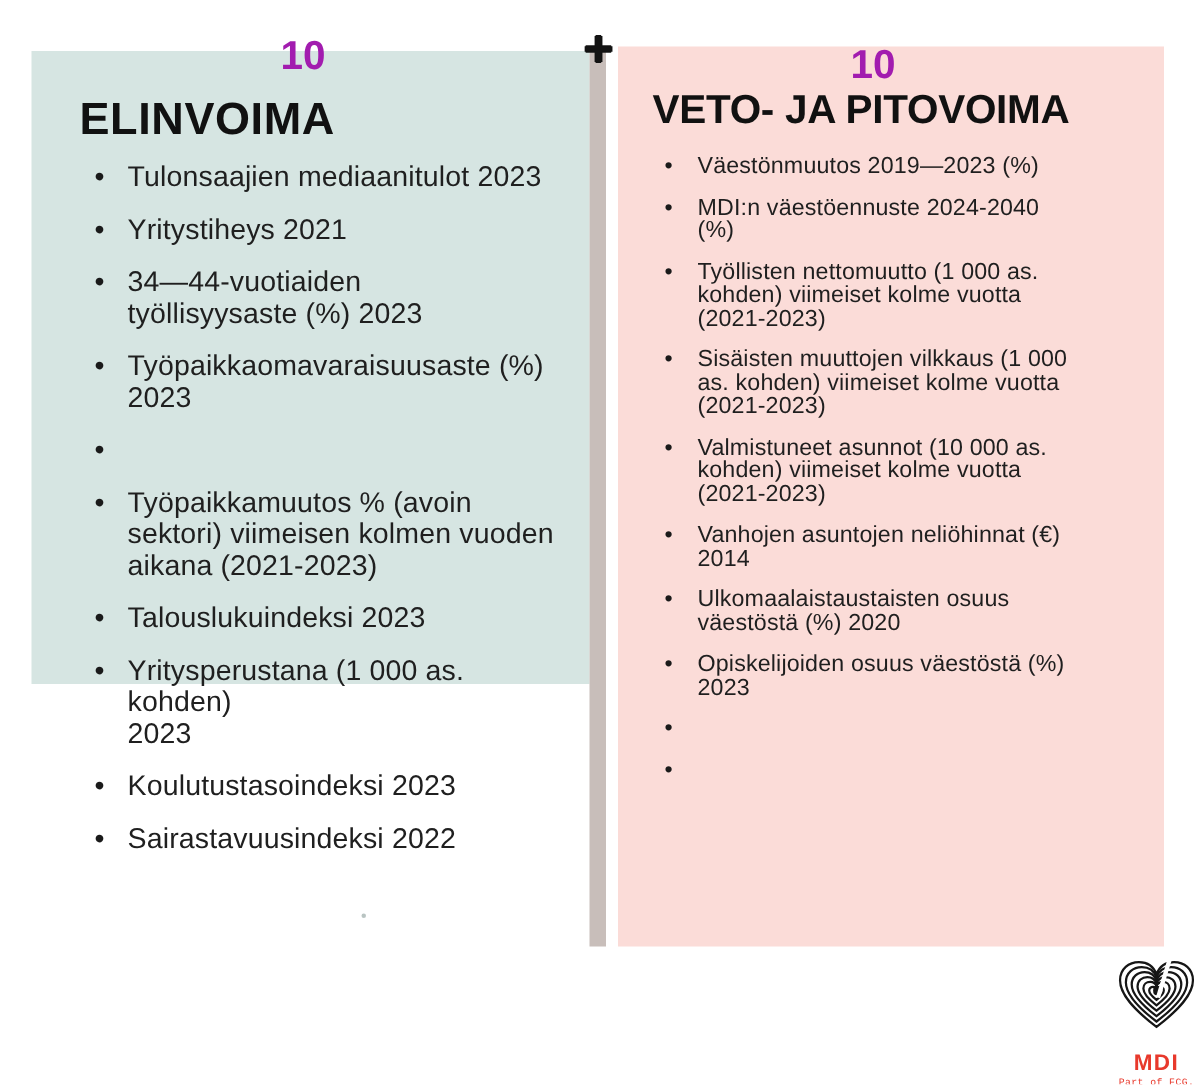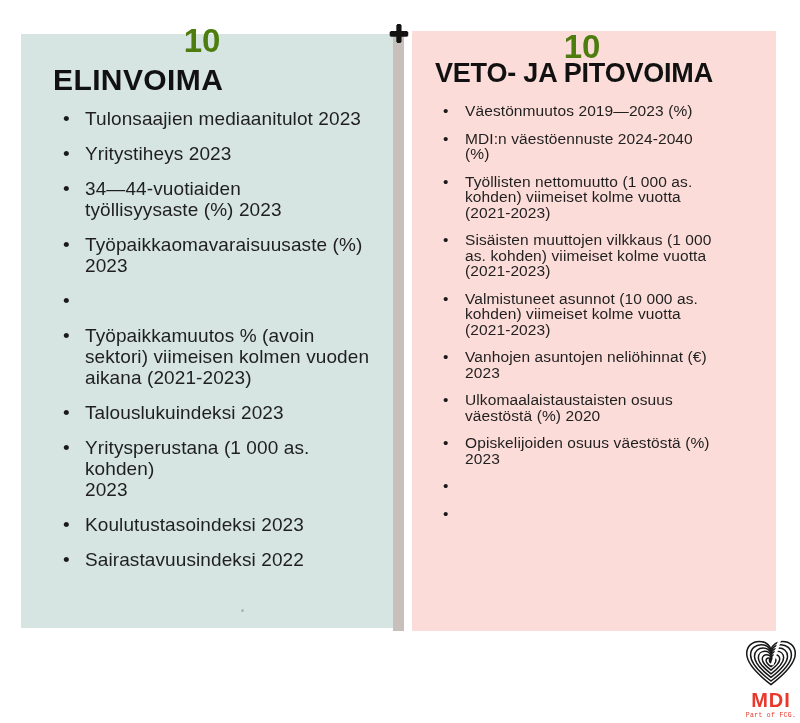--- a/index.html
+++ b/index.html
@@ -8,27 +8,27 @@
     --divider:#c8beba;
     --text:#1f1f1f;
     --brand:#e8392c;
   }
   html,body{margin:0;padding:0;background:#fff;}
   #slide{
     position:relative;width:800px;height:723px;background:#ffffff;
     font-family:"Liberation Sans", sans-serif;overflow:hidden;
   }
   .panel{position:absolute;}
-  #left-panel{left:21px;top:34px;width:372px;height:594px;background:var(--left-bg);}
+  #left-panel{left:21px;top:34px;width:372px;height:422px;background:var(--left-bg);}
   #divider-strip{position:absolute;left:393px;top:31px;width:11px;height:600px;background:var(--divider);}
   #right-panel{left:412px;top:31px;width:364px;height:600px;background:var(--right-bg);}
 
   .score{
     position:absolute;width:60px;text-align:center;
-    font-size:33px;font-weight:bold;color:#4d7c0f;line-height:1;
+    font-size:27px;font-weight:bold;color:#a21caf;line-height:1;
   }
   #score-left{left:172px;top:24px;}
   #score-right{left:552px;top:30px;}
 
   #plus-sign{
     position:absolute;left:381px;top:16px;width:36px;text-align:center;
     font-size:34px;font-weight:bold;color:#131313;line-height:1;
     text-shadow:0.7px 0 currentColor,-0.7px 0 currentColor,0 0.7px currentColor,0 -0.7px currentColor;
   }
 
@@ -49,38 +49,38 @@
 
   #stray-dot{
     position:absolute;left:220px;top:575px;width:3px;height:3px;border-radius:50%;
     background:#7f9490;opacity:0.55;
   }
 
   #logo{
     position:absolute;left:740px;top:639px;width:62px;
     display:flex;flex-direction:column;align-items:center;
   }
-  #logo-brand{color:var(--brand);font-size:20px;font-weight:bold;letter-spacing:1px;line-height:1;margin-top:3px;}
+  #logo-brand{color:var(--brand);font-size:15px;font-weight:bold;letter-spacing:1px;line-height:1;margin-top:14px;}
   #logo-tagline{color:var(--brand);font-size:6.5px;letter-spacing:0.3px;line-height:1;margin-top:3px;font-family:"Liberation Mono", monospace;}
 </style>
 </head>
 <body>
 
 <div id="slide">
 
   <div class="panel" id="left-panel">
     <div class="panel-title" id="left-title">ELINVOIMA</div>
     <div class="list" id="left-list">
         <div class="li-row">
           <span class="bullet">•</span>
           <span class="li-text">Tulonsaajien mediaanitulot 2023</span>
         </div>
         <div class="li-row">
           <span class="bullet">•</span>
-          <span class="li-text">Yritystiheys 2023</span>
+          <span class="li-text">Yritystiheys 2021</span>
         </div>
         <div class="li-row">
           <span class="bullet">•</span>
           <span class="li-text">34—44-vuotiaiden
 työllisyysaste (%) 2023</span>
         </div>
         <div class="li-row">
           <span class="bullet">•</span>
           <span class="li-text">Työpaikkaomavaraisuusaste (%)
 2023</span>
@@ -143,21 +143,21 @@
         </div>
         <div class="li-row">
           <span class="bullet">•</span>
           <span class="li-text">Valmistuneet asunnot (10 000 as.
 kohden) viimeiset kolme vuotta
 (2021-2023)</span>
         </div>
         <div class="li-row">
           <span class="bullet">•</span>
           <span class="li-text">Vanhojen asuntojen neliöhinnat (€)
-2023</span>
+2014</span>
         </div>
         <div class="li-row">
           <span class="bullet">•</span>
           <span class="li-text">Ulkomaalaistaustaisten osuus
 väestöstä (%) 2020</span>
         </div>
         <div class="li-row">
           <span class="bullet">•</span>
           <span class="li-text">Opiskelijoiden osuus väestöstä (%)
 2023</span>

